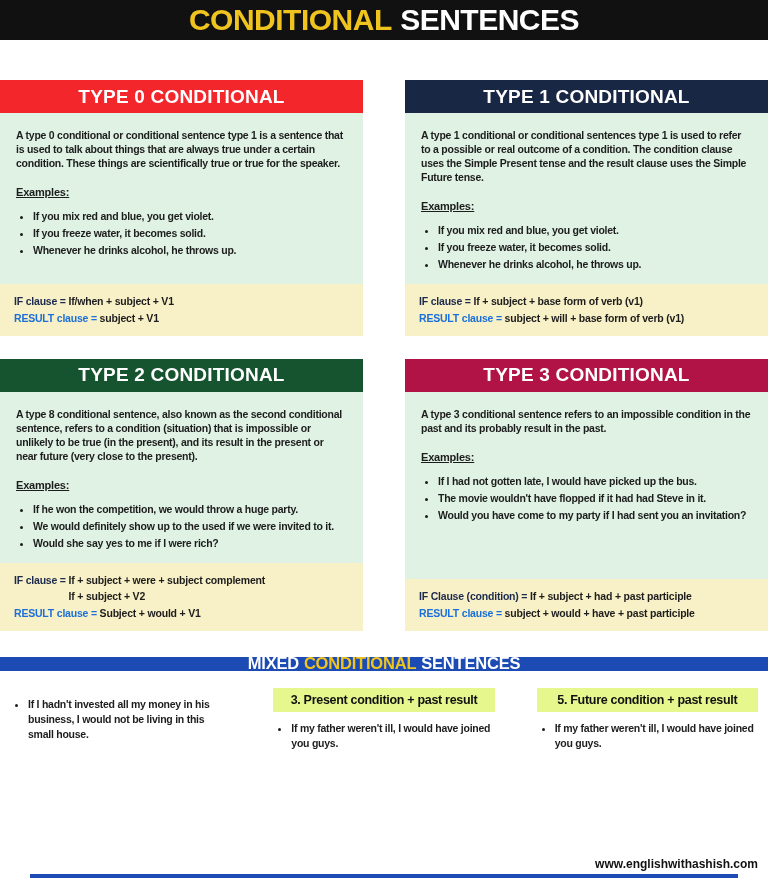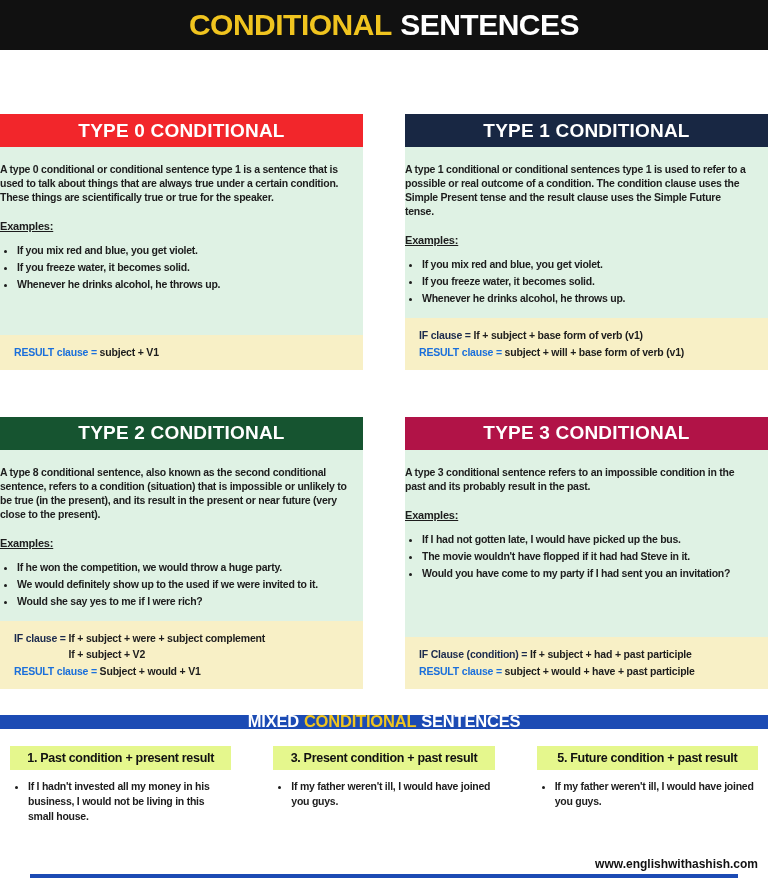--- a/index.html
+++ b/index.html
@@ -10,21 +10,21 @@
     position: relative;
     width: 768px;
     height: 878px;
     margin: 0 auto;
     background: #ffffff;
     overflow: hidden;
   }
 
   
   .top-bar {
-    height: 50px;
+    height: 40px;
     background: var(--header-bg, #111111);
     display: flex;
     align-items: center;
     justify-content: center;
   }
   .page-title {
     font-size: 30px;
     font-weight: 800;
     letter-spacing: -0.5px;
     white-space: nowrap;
@@ -48,40 +48,40 @@
   }
 
   
   .cards-grid {
     margin-top: 40px;
     display: grid;
     grid-template-columns: 1fr 1fr;
     column-gap: 42px;
     row-gap: 23px;
   }
-  .card { display: flex; flex-direction: column; margin-top: 24px; }
+  .card { display: flex; flex-direction: column; }
   .card-header {
     height: 33px;
     display: flex;
     align-items: center;
     justify-content: center;
     color: #ffffff;
     font-weight: bold;
     font-size: 19px;
     letter-spacing: 0.2px;
   }
   .hdr-red     { background: var(--type0-red, #f2262b); }
   .hdr-navy    { background: var(--type1-navy, #182743); }
   .hdr-green   { background: var(--type2-green, #165430); }
   .hdr-crimson { background: var(--type3-crimson, #b11347); }
 
   .card-body {
     background: var(--card-body-mint, #dff2e4);
     flex: 1;
-    padding: 16px 16px 10px 0;
+    padding: 16px 16px 10px 16px;
     color: var(--text-ink, #1d1d1d);
   }
   .desc {
     font-size: 10.5px;
     font-weight: 600;
     letter-spacing: -0.25px;
     line-height: 1.33;
   }
   .examples-label {
     display: inline-block;
@@ -195,20 +195,21 @@
       <div class="card-body">
         <p class="desc">A type 0 conditional or conditional sentence type 1 is a sentence that is used to talk about things that are always true under a certain condition. These things are scientifically true or true for the speaker.</p>
         <span class="examples-label">Examples:</span>
         <ul class="examples">
           <li>If you mix red and blue, you get violet.</li>
           <li>If you freeze water, it becomes solid.</li>
           <li>Whenever he drinks alcohol, he throws up.</li>
         </ul>
       </div>
       <div class="formula-box">
+        <div class="formula-line"><span class="flabel navy">IF clause =</span> <span>If/when + subject + V1</span></div>
         <div class="formula-line"><span class="flabel blue">RESULT clause =</span> <span>subject + V1</span></div>
       </div>
     </section>
 
     <section class="card">
       <header class="card-header hdr-navy">
         <span>TYPE 1 CONDITIONAL</span>
       </header>
       <div class="card-body">
         <p class="desc">A type 1 conditional or conditional sentences type 1 is used to refer to a possible or real outcome of a condition. The condition clause uses the Simple Present tense and the result clause uses the Simple Future tense.</p>
@@ -269,21 +270,20 @@
     <header class="mixed-bar">
       <span>MIXED</span>
         <span class="w-yellow">CONDITIONAL</span>
         <span>SENTENCES</span>
     </header>
 
     <div class="mixed-grid">
 
       <div class="mixed-col">
         <div class="mix-item">
-          <div class="mix-title">1. Past condition + present result</div>
           <ul class="mix-example">
               <li>If I hadn't invested all my money in his business, I would not be living in this small house.</li>
             </ul>
         </div>
 
       </div>
 
       <div class="mixed-col">
         <div class="mix-item">
           <div class="mix-title">3. Present condition + past result</div>

